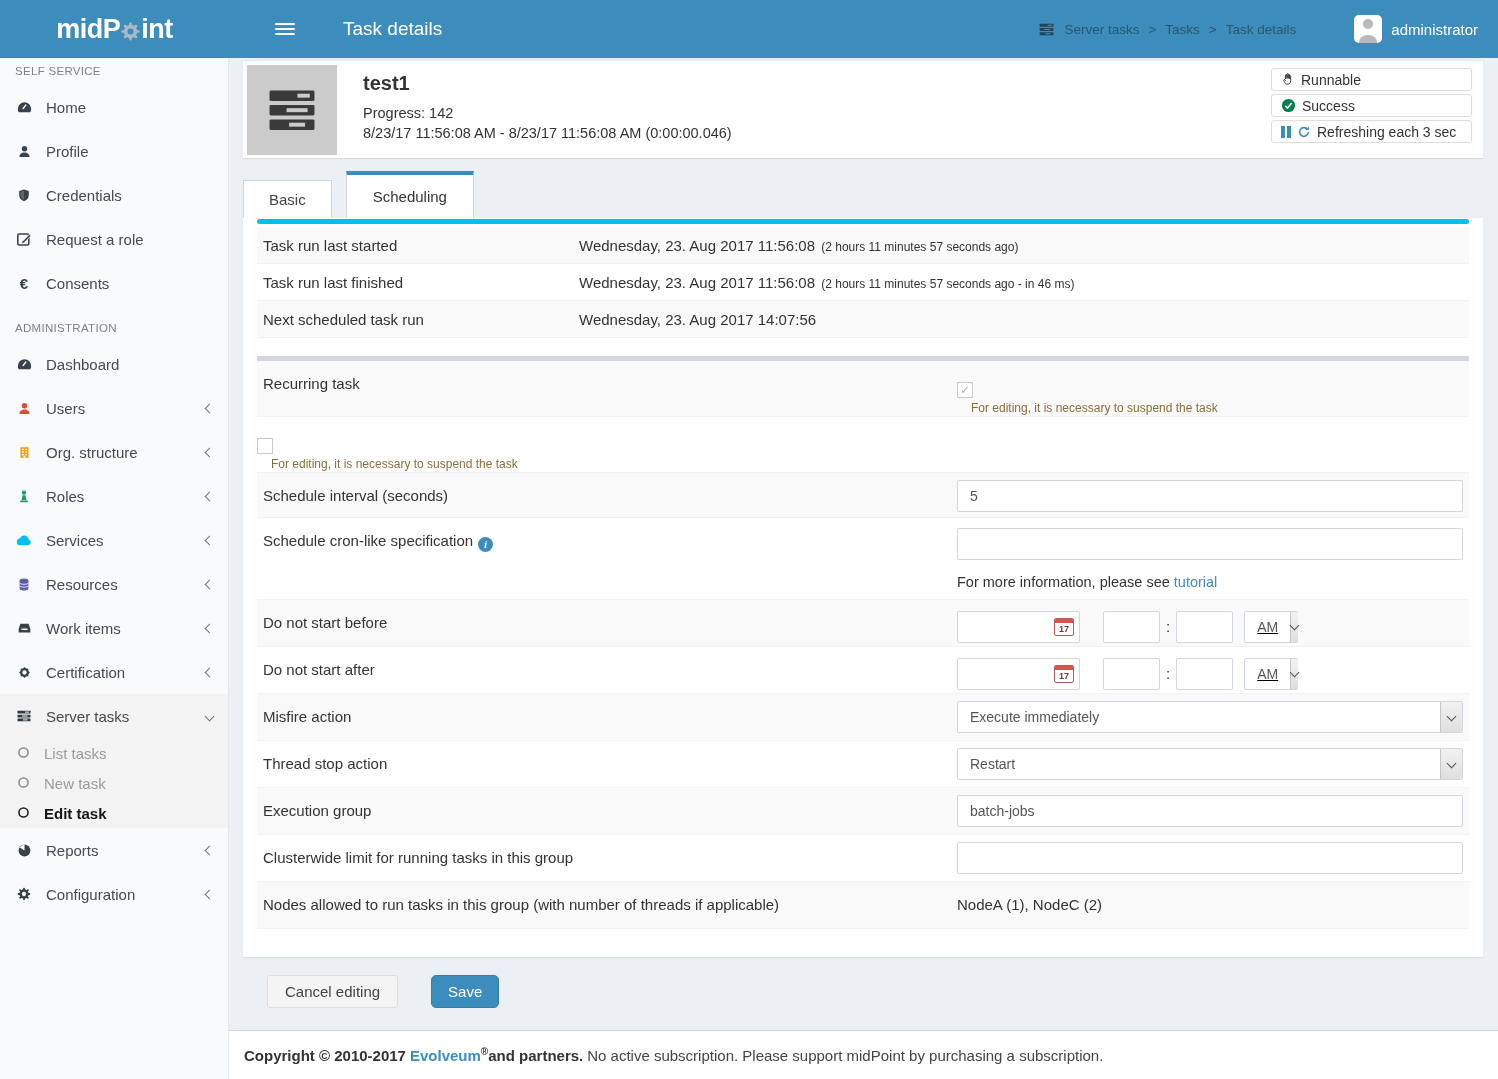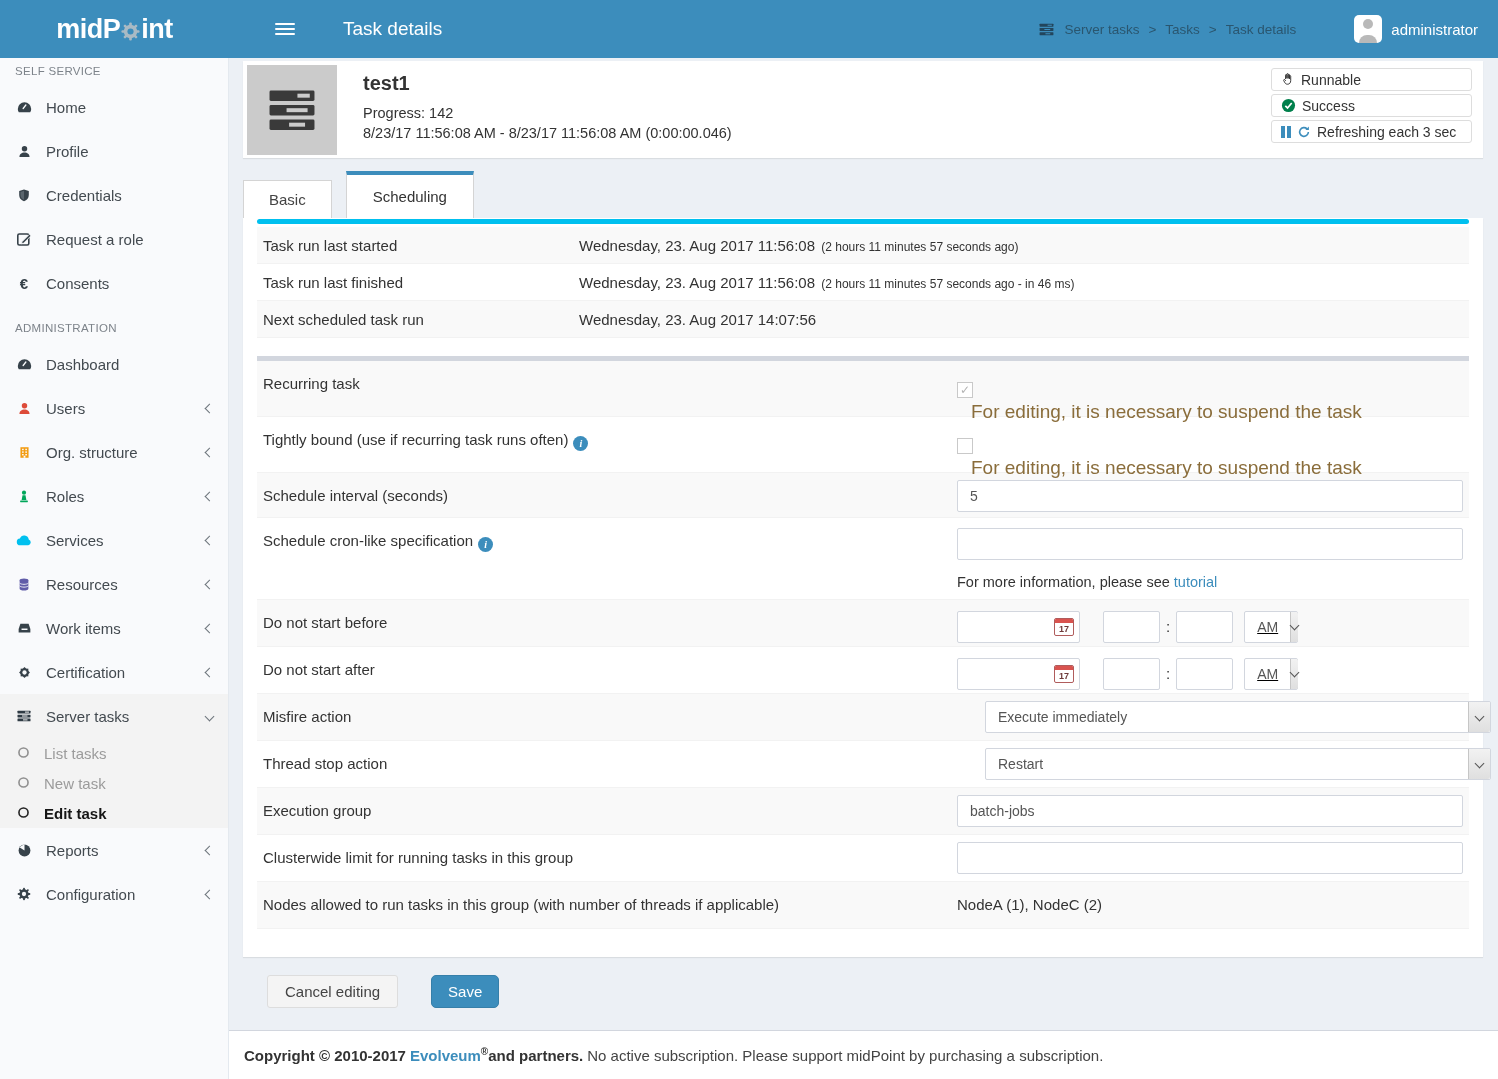--- a/index.html
+++ b/index.html
@@ -61,33 +61,33 @@
   .inote { font-size:12px; color:#333; margin-left:2px; }
 
   .divider { height:5px; background:#d2d6de; margin-top:18px; }
 
   .frow { display:flex; border-bottom:1px solid #f2f2f2; }
   .frow.odd { background:#f9f9f9; }
   .flabel { width:700px; flex-shrink:0; padding:14px 10px 0 6px; font-size:15px; color:#333; display:block; }
   .fctrl { flex:1; padding:7px 6px 0 0; }
   .info-ic { display:inline-flex; width:15px; height:15px; border-radius:50%; background:#3c8dbc; color:#fff; font-size:10px; font-weight:bold; font-style:italic; align-items:center; justify-content:center; vertical-align:-2px; margin-left:5px; cursor:pointer; font-family:"Liberation Serif","DejaVu Serif",serif; }
   .chkbox { width:16px; height:16px; border:1px solid #c9c9c9; background:#fff; display:flex; align-items:center; justify-content:center; font-size:12px; color:#b3b3b3; cursor:pointer; }
-  .suspend-note { margin:3px 0 0 14px; font-size:19px; color:#8a6d3b; }
+  .suspend-note { margin:3px 0 0 14px; font-size:12px; color:#8a6d3b; }
   .txt { width:100%; height:32px; border:1px solid #d2d6de; border-radius:2px; padding:0 12px; font-size:14px; color:#555; font-family:inherit; background:#fff; }
   .help-line { margin-top:14px; font-size:14.5px; color:#333; }
   a.link { color:#3c8dbc; text-decoration:none; cursor:pointer; }
   .timeflex { display:flex; align-items:center; }
   .datefield { position:relative; width:123px; }
   .datefield .txt { padding-right:30px; }
   .cal { position:absolute; right:6px; top:7px; width:20px; height:18px; border:1px solid #b05c5c; border-radius:2px; background:#fff; display:block; cursor:pointer; overflow:hidden; }
   .cal-top { display:block; height:4px; background:#d9534f; }
   .cal-num { display:block; text-align:center; font-size:9px; font-weight:bold; color:#6d3a3a; line-height:12px; }
   .tinput { width:57px; height:32px; border:1px solid #d2d6de; border-radius:2px; padding:0 8px; font-size:14px; color:#555; }
   .colon { margin:0 6px; font-size:15px; color:#333; }
-  .sel { height:32px; border:1px solid #d2d6de; border-radius:2px; background:#fff; display:flex; align-items:stretch; cursor:pointer;margin-left:28px; }
+  .sel { height:32px; border:1px solid #d2d6de; border-radius:2px; background:#fff; display:flex; align-items:stretch; cursor:pointer; }
   .sel .val { flex:1; display:flex; align-items:center; padding:0 12px; font-size:14px; color:#555; }
   .sel .btn { width:22px; background:linear-gradient(#f2f2f2,#dfdfdf); border-left:1px solid #c6c6c6; display:flex; align-items:center; justify-content:center; border-radius:0 2px 2px 0; }
   .sel .btn .chevD { margin:0 0 2px 0; border-color:#555; }
   .mselect { width:54px; margin-left:11px;text-decoration:underline; }
   .wsel { width:100%; }
   .plainval { padding-top:14px; font-size:15px; color:#333; }
 
   .actions { position:absolute; left:14px; top:927px; display:flex;margin-left:24px; }
   .btn-cancel { height:33px; padding:0 17px; background:#f4f4f4; border:1px solid #ddd; border-radius:3px; font-size:15px; color:#444; cursor:pointer; font-family:inherit; }
   .btn-save { height:33px; padding:0 16px; background:#3c8dbc; border:1px solid #367fa9; border-radius:5px; font-size:15px; color:#fff; cursor:pointer; margin-left:33px; font-family:inherit; }
@@ -436,21 +436,20 @@
 
       <div class="frow odd" style="height:56px">
         <span class="flabel">Recurring task</span>
         <div class="fctrl" style="padding-top:21px">
           <span class="chkbox">✓</span>
           <div class="suspend-note">For editing, it is necessary to suspend the task</div>
         </div>
       </div>
 
       <div class="frow" style="height:56px">
-        <span class="flabel"><span>Tightly bound (use if recurring task runs often)</span><span class="info-ic">i</span></span>
         <div class="fctrl" style="padding-top:21px">
           <span class="chkbox"></span>
           <div class="suspend-note">For editing, it is necessary to suspend the task</div>
         </div>
       </div>
 
       <div class="frow odd" style="height:45px">
         <span class="flabel">Schedule interval (seconds)</span>
         <div class="fctrl">
           <input class="txt" type="text" value="5" style="">

